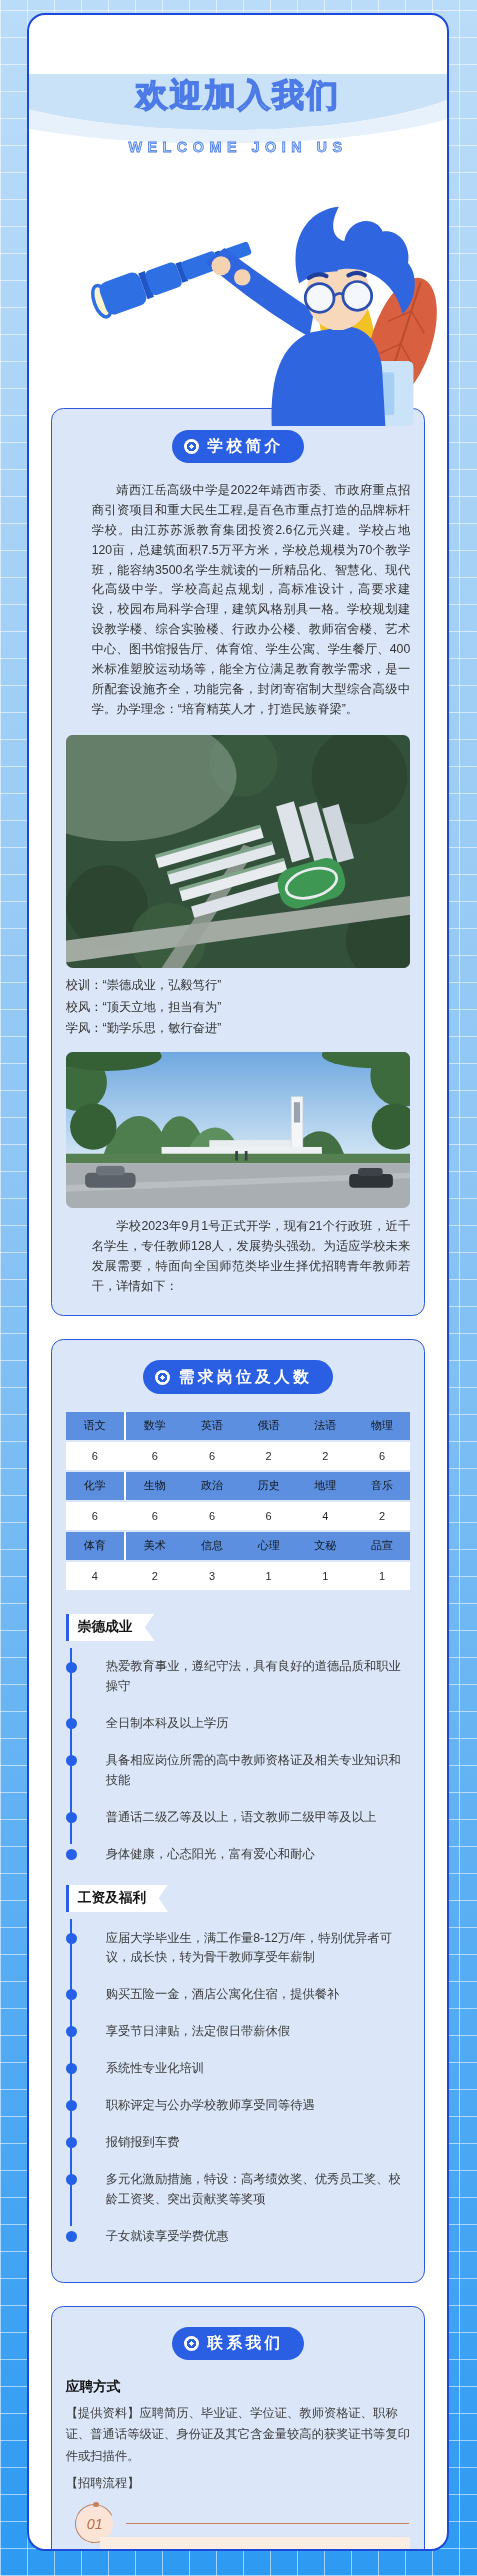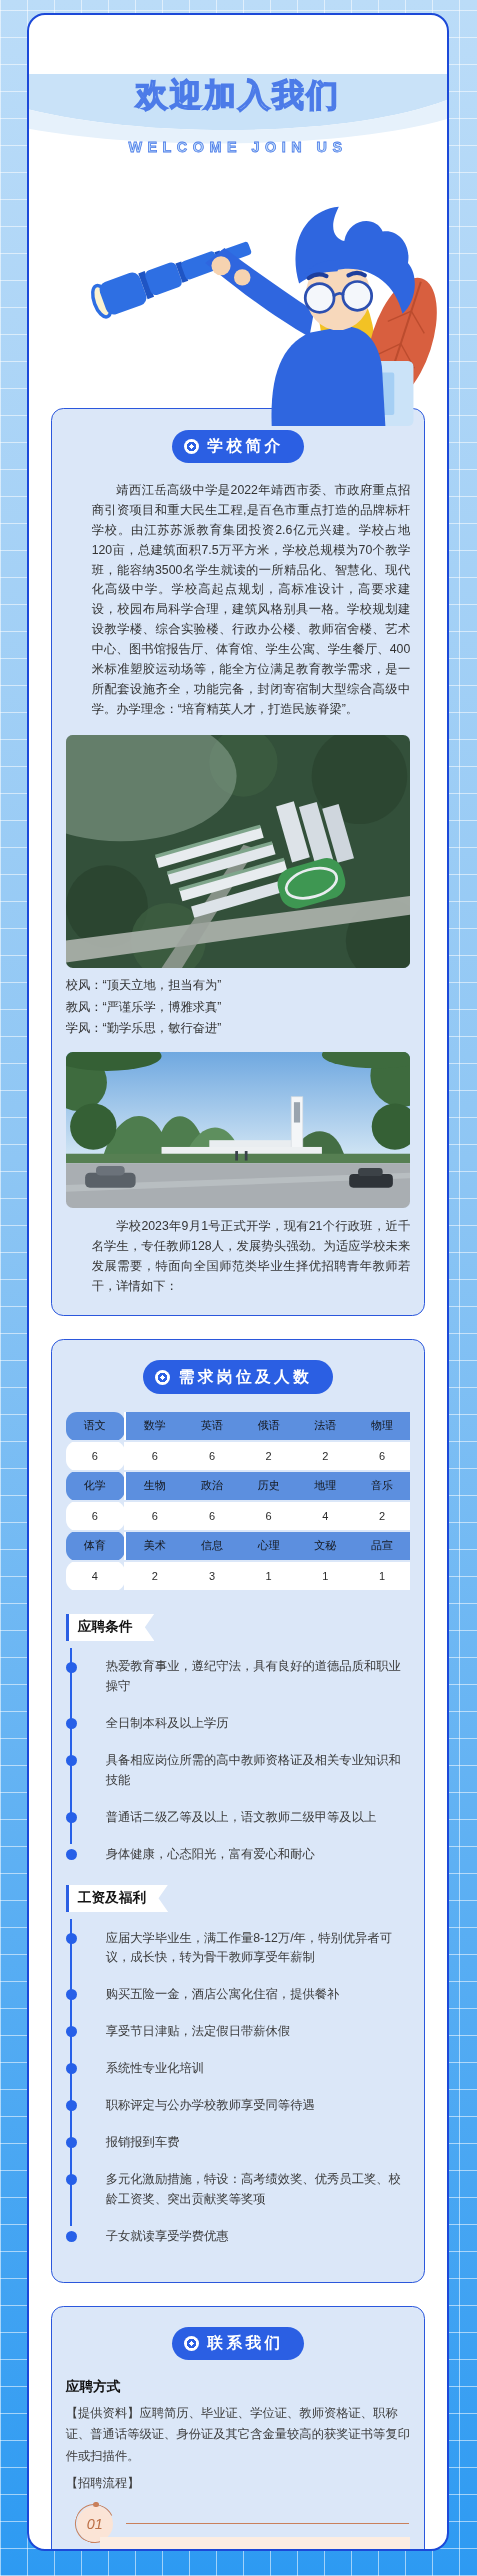--- a/index.html
+++ b/index.html
@@ -50,21 +50,21 @@
   .photo svg{width:100%;display:block;}
   .mottos{margin:1.4px 0 0;}
   .mottos p{font-size:12.3px;color:#333;line-height:1.35;margin:0 0 4.8px;}
   
   table.pos{width:100%;border-collapse:collapse;margin:2.7px 0 19px;}
   table.pos td{
     text-align:center;height:26px;font-size:11px;border-bottom:2.1px solid #DBE7F8;
   }
   table.pos tr.head td{background:#5C8FDF;color:#14171c;}
   table.pos tr.val td{background:#ffffff;color:#2a2a2a;}
-  table.pos td:first-child{border-right:2.1px solid #ffffff;border-radius:11px;}
+  table.pos td:first-child{border-right:2.1px solid #ffffff;}
   
   .flag-tag{
     position:relative;display:inline-block;background:#ffffff;border-left:3.4px solid #2B5FE3;
     padding:4.8px 22px 4.8px 9px;font-weight:bold;font-size:13.7px;color:#141414;margin:2.7px 0 16.4px;
     clip-path:polygon(0 0,100% 0,calc(100% - 9.6px) 50%,100% 100%,0 100%);
   }
   .bullet-list{position:relative;margin:0 0 9.6px;}
   .bl-line{position:absolute;left:4.8px;top:-9.6px;bottom:20.5px;width:1.4px;background:#2760E8;}
   .bullet{position:relative;display:flex;gap:29px;margin-bottom:17px;align-items:flex-start;}
   .dot{flex:none;width:11px;height:11px;border-radius:50%;background:#2760E8;margin-top:4.1px;}
@@ -177,22 +177,22 @@
           <rect x="330" y="118" width="27" height="85" fill="#DDE3E8"></rect>
           <rect x="362" y="128" width="27" height="88" fill="#D5DCE2"></rect>
           <rect x="394" y="140" width="25" height="82" fill="#CFD6DD"></rect>
           <rect x="300" y="210" width="98" height="60" rx="24" fill="#3E9752"></rect>
           <ellipse cx="349" cy="240" rx="38" ry="20" fill="none" stroke="#E8ECEF" stroke-width="4"></ellipse>
         </g>
       </svg>
     </div>
 
     <div class="mottos">
+      <p>校训：“崇德成业，弘毅笃行”</p>
       <p>校风：“顶天立地，担当有为”</p>
-      <p>教风：“严谨乐学，博雅求真”</p>
       <p>学风：“勤学乐思，敏行奋进”</p>
     </div>
 
     <div class="photo">
       <svg viewBox="0 0 505 230" preserveAspectRatio="none" style="height:156px;">
         <defs>
           <linearGradient id="skyG" x1="0" y1="0" x2="0" y2="1">
             <stop offset="0" stop-color="#6FA8E0"></stop>
             <stop offset="1" stop-color="#D6E8F5"></stop>
           </linearGradient>
@@ -278,21 +278,21 @@
           <td>4</td>
             <td>2</td>
             <td>3</td>
             <td>1</td>
             <td>1</td>
             <td>1</td>
         </tr>
       </tbody>
     </table>
 
-    <div class="flag-tag">应聘条件</div>
+    <div class="flag-tag">崇德成业</div>
     <div class="bullet-list">
       <div class="bl-line"></div>
       <div class="bullet">
           <span class="dot"></span>
           <p>热爱教育事业，遵纪守法，具有良好的道德品质和职业操守</p>
         </div>
       <div class="bullet">
           <span class="dot"></span>
           <p>全日制本科及以上学历</p>
         </div>

